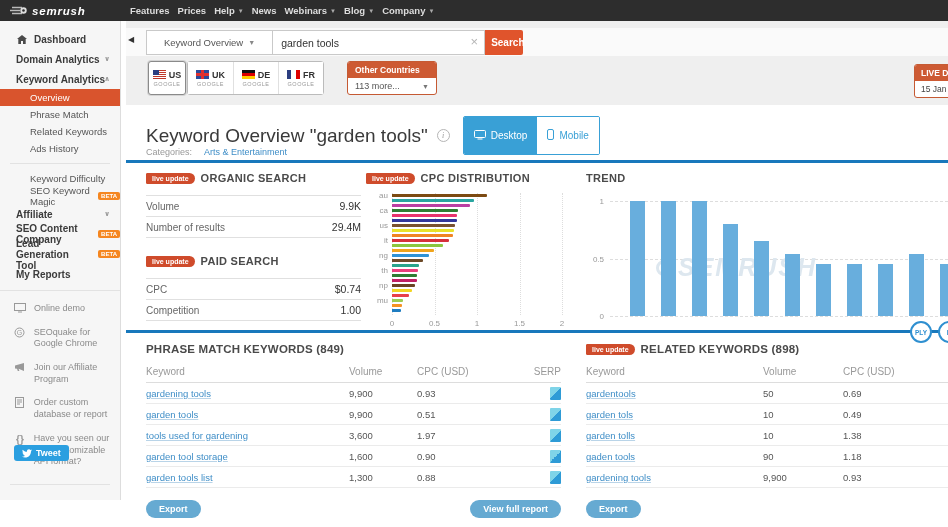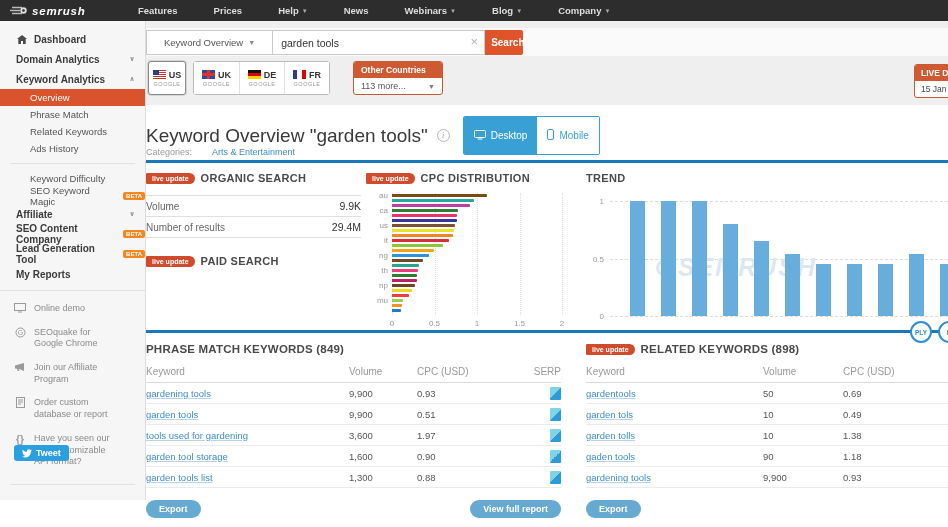--- a/index.html
+++ b/index.html
@@ -6,26 +6,26 @@
   *{box-sizing:border-box;}
   .app{position:relative;width:948px;height:527px;overflow:hidden;background:#fff;
        font-family:"Liberation Sans","DejaVu Sans",sans-serif;color:#333;}
   [data-interactable="true"]{cursor:pointer;}
 
   
   .navbar{position:absolute;top:0;left:0;width:948px;height:21px;background:#2d2d2d;
           display:flex;align-items:center;z-index:9;}
   .logo{display:flex;align-items:center;gap:4px;padding-left:10px;width:122px;}
   .logo-text{color:#fff;font-weight:bold;font-style:italic;font-size:11.5px;letter-spacing:.8px;}
-  .nav-items{display:flex;gap:36px;margin-left:16px;}
+  .nav-items{display:flex;gap:8px;margin-left:8px;}
   .nav-item{color:#ddd;font-size:9.5px;font-weight:bold;display:flex;align-items:center;gap:3px;}
   .nav-item .chev{font-size:6px;color:#aaa;}
 
   
-  .sidebar{position:absolute;top:21px;left:0;width:146px;height:479px;background:#f6f6f6;
+  .sidebar{position:absolute;top:21px;left:0;width:121px;height:479px;background:#f6f6f6;
            border-right:1px solid #ddd;z-index:8;padding-top:8px;}
   .side-item{position:relative;display:flex;align-items:center;gap:6px;font-size:10px;}
   .side-item.top{height:20px;padding-left:16px;font-weight:bold;color:#3b3b3b;}
   .side-item.sub{height:17px;padding-left:30px;color:#555;font-size:9.5px;}
   .side-item.sub.selected{background:#d9542d;color:#fff;}
   .side-chev{position:absolute;right:10px;font-size:7px;color:#999;}
   .s-icon{display:inline-flex;width:12px;justify-content:center;}
   .beta-badge{background:#f5861f;color:#fff;font-size:6px;font-weight:bold;
               padding:1px 3px;border-radius:2px;margin-left:2px;}
   .side-divider{border-top:1px solid #e2e2e2;margin:6px 10px;}
@@ -51,21 +51,21 @@
   .clear{position:absolute;right:6px;top:4px;color:#b5b5b5;font-size:13px;line-height:1;}
   .search-btn{width:38px;background:#e0542c;border:none;color:#fff;font-weight:bold;font-size:10px;
               border-radius:0 2px 2px 0;font-family:inherit;}
 
   .country-row{position:absolute;left:22px;top:40px;display:flex;height:34px;}
   .country-tab{width:38px;background:#fff;border:1px solid #aaa;border-radius:3px;display:flex;
                flex-direction:column;align-items:center;justify-content:center;gap:1px;}
   .country-tab.selected{border-color:#8a8a8a;box-shadow:0 0 0 1px #d5d5d5;}
   .ct-top{display:flex;align-items:center;gap:3px;font-size:9px;font-weight:bold;color:#333;}
   .ct-engine{font-size:5.5px;color:#999;letter-spacing:.5px;}
-  .country-group{display:flex;background:#fff;border:1px solid #bbb;border-radius:3px;margin-left:7px;}
+  .country-group{display:flex;background:#fff;border:1px solid #bbb;border-radius:3px;margin-left:1px;}
   .country-group .country-tab{border:none;border-left:1px solid #e0e0e0;border-radius:0;width:45px;}
   .country-group .country-tab:first-child{border-left:none;}
   .flag{width:13px;height:9px;display:inline-block;position:relative;flex:none;}
   .flag-us{background:repeating-linear-gradient(#c0392b 0 1px,#fff 1px 2px);}
   .flag-us::after{content:'';position:absolute;left:0;top:0;width:6px;height:5px;background:#2c3e80;}
   .flag-uk{background:linear-gradient(#e03030,#e03030) center/100% 3px no-repeat,
            linear-gradient(#e03030,#e03030) center/3px 100% no-repeat,#2b4b9b;}
   .flag-de{background:linear-gradient(#111 0 33%,#d00 33% 66%,#ffce00 66%);}
   .flag-fr{background:linear-gradient(to right,#2c3e80 0 34%,#fff 34% 66%,#d00 66%);}
   .other-countries{margin-left:23px;width:90px;border:1px solid #c55a33;border-radius:3px;
@@ -79,21 +79,21 @@
   .ld-body{font-size:8.5px;color:#444;padding:3px 6px;white-space:nowrap;}
 
   .title-row{position:absolute;left:20px;top:95px;display:flex;align-items:center;gap:9px;}
   .title-row h1{margin:0;font-size:19px;font-weight:400;color:#3a3a3a;}
   .info-icon{width:13px;height:13px;border:1px solid #b5b5b5;border-radius:50%;color:#999;
              font-size:8px;display:flex;align-items:center;justify-content:center;font-style:italic;
              font-family:"Liberation Serif",serif;}
   .device-toggle{display:flex;border:1px solid #39a0d6;border-radius:2px;overflow:hidden;margin-left:4px;}
   .device-btn{display:flex;align-items:center;gap:5px;padding:12px 10px;font-size:10px;background:#fff;color:#39a0d6;}
   .device-btn.selected{background:#39a0d6;color:#fff;}
-  .cat-row{position:absolute;left:20px;top:126px;font-size:9px;display:flex;gap:20px;}
+  .cat-row{position:absolute;left:20px;top:126px;font-size:9px;display:flex;gap:12px;}
   .cat-label{color:#999;}
   .cat-row a{color:#3f8ec7;text-decoration:none;}
   .blue-line{position:absolute;top:139px;left:0;width:822px;height:3px;background:#1878bc;}
 
   
   .panel{position:absolute;top:150px;}
   .panel-organic{left:20px;width:215px;}
   .panel-cpc{left:240px;width:218px;}
   .panel-trend{left:460px;width:362px;overflow:hidden;}
   .badge-row{display:flex;align-items:center;gap:6px;height:14px;}
@@ -397,20 +397,30 @@
           </div>
           <div class="stat-row" data-interactable="false">
             <span class="sl" data-interactable="false">Number of results</span>
             <span class="sv" data-interactable="false">29.4M</span>
           </div>
         </div>
       <div class="badge-row paid-head">
         <span class="live-badge" data-interactable="false">live update</span>
         <span class="panel-title" data-interactable="false">PAID SEARCH</span>
       </div>
+      <div class="stat-table" id="paid-rows" data-interactable="false">
+          <div class="stat-row" data-interactable="false">
+            <span class="sl" data-interactable="false">CPC</span>
+            <span class="sv" data-interactable="false">$0.74</span>
+          </div>
+          <div class="stat-row" data-interactable="false">
+            <span class="sl" data-interactable="false">Competition</span>
+            <span class="sv" data-interactable="false">1.00</span>
+          </div>
+        </div>
     </section>
 
     <section class="panel panel-cpc" data-interactable="false">
       <div class="badge-row">
         <span class="live-badge" data-interactable="false">live update</span>
         <span class="panel-title" data-interactable="false">CPC DISTRIBUTION</span>
       </div>
       <div class="cpc-chart" id="cpc-chart" data-interactable="false">
           <div class="cpc-grid" data-interactable="false" style="left: 26px;"></div>
           <div class="cpc-tick" data-interactable="false" style="left: 26px;">0</div>

